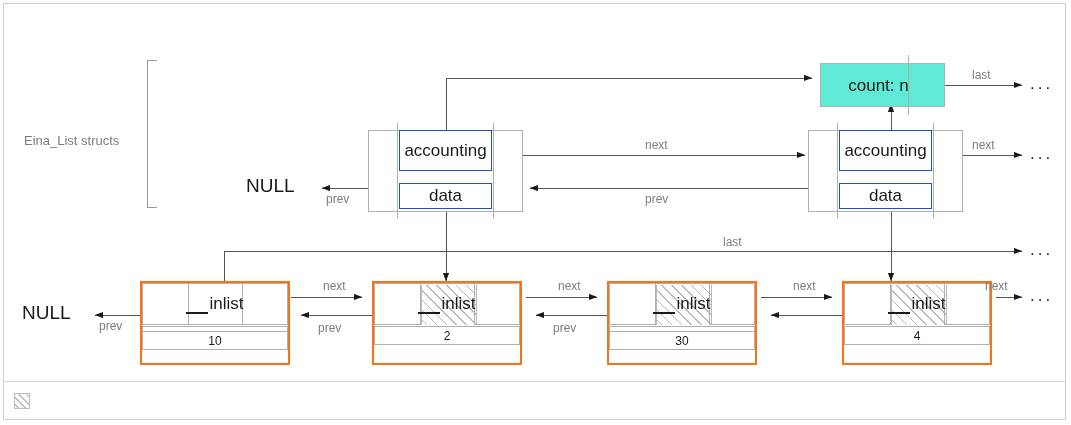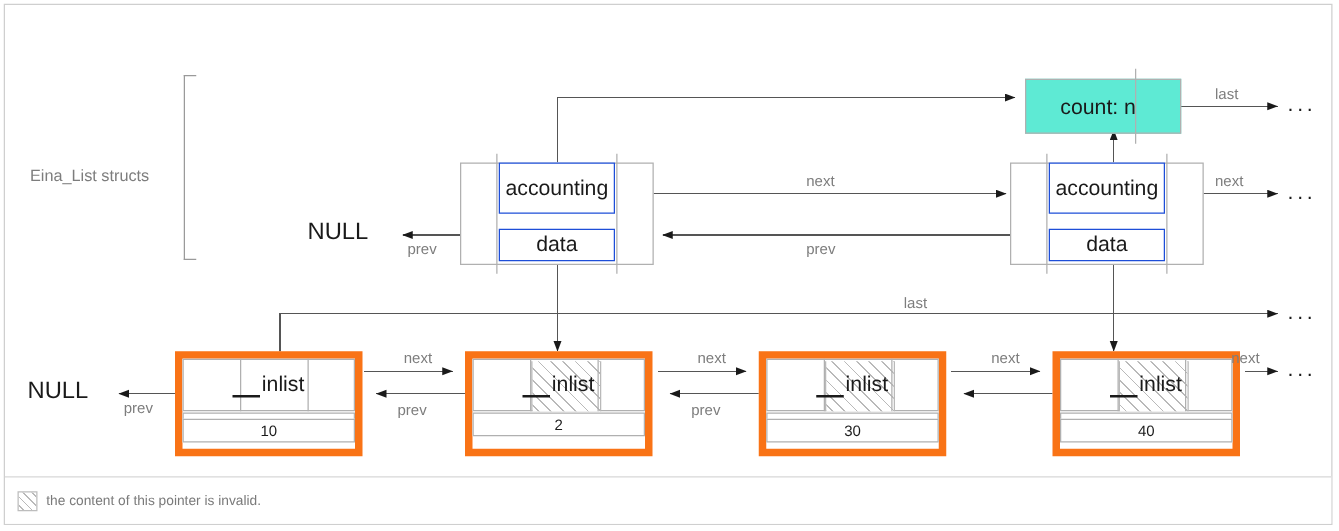--- a/index.html
+++ b/index.html
@@ -23,21 +23,21 @@
   .lcell.top{top:-1px;height:41px;}
   .lcell.bot{top:52px;height:26px;}
   .lvd{position:absolute;top:-8px;height:96px;width:0;border-left:1px solid #b0b0b0;}
 
   
   .cbox{position:absolute;border:1px solid #b0b0b0;background:#5eead4;box-sizing:border-box;
         display:flex;align-items:center;font-size:17px;color:#1a1a1a;}
   .cbox .clabel{position:absolute;left:0;width:100px;text-align:center;}
 
   
-  .ibox{position:absolute;border:6px solid #f97316;background:#fff;box-sizing:border-box;}
+  .ibox{position:absolute;border:2px solid #f97316;background:#fff;box-sizing:border-box;}
   .icell{position:absolute;left:0;right:0;border:1px solid #b0b0b0;box-sizing:border-box;background:#fff;
          display:flex;align-items:center;justify-content:center;color:#1a1a1a;}
   .icell.r0{top:0;height:42px;font-size:17px;}
   .icell.r1{top:43px;height:19px;font-size:12px;}
   .icell.r2{top:48px;height:19px;font-size:12px;}
   .ivd{position:absolute;top:0;height:42px;width:0;border-left:1px solid #b0b0b0;}
   .hatch{position:absolute;top:1px;height:40px;background:
       repeating-linear-gradient(45deg,#ffffff 0 3px,#b9b9b9 3px 4px,#ffffff 4px 7px);
       border-left:1px solid #b9b9b9;border-right:1px solid #b9b9b9;}
   .inlist-text{position:relative;z-index:3;display:inline-block;}
@@ -173,25 +173,23 @@
   <div class="glabel" style="left:793px;top:279px;">next</div>
 
   <div class="ibox" style="left:842px;top:281px;width:150px;height:84px;">
     <div class="icell r0">
       <div class="hatch" style="left:46px;width:54px;"></div>
       <span class="inlist-text"><span class="us"></span><span>inlist</span></span>
     </div>
     <div class="ivd" style="left:46px;"></div>
     <div class="ivd" style="left:100px;"></div>
     <div class="icell r1">4</div>
-    <div class="icell r2">40</div>
   </div>
   <div class="glabel" style="left:788px;top:321px;"></div>
   <div class="glabel" style="left:985px;top:279px;">next</div>
   <div class="dots" style="left:1030px;top:286px;">...</div>
 
   <div class="legendbar">
     <div class="legend-row">
       <span class="legend-swatch"></span>
-      <span class="legend-text">the content of this pointer is invalid.</span>
     </div>
   </div>
 </div>
 
 </body></html>

